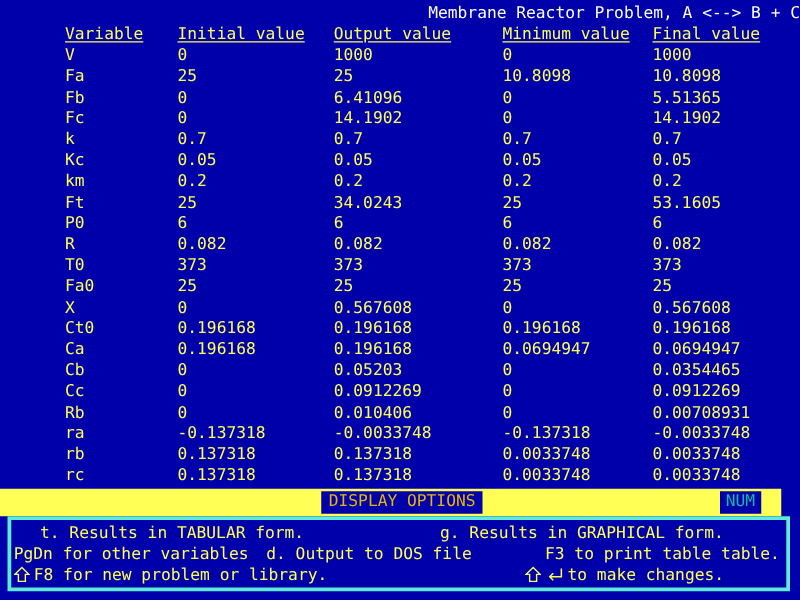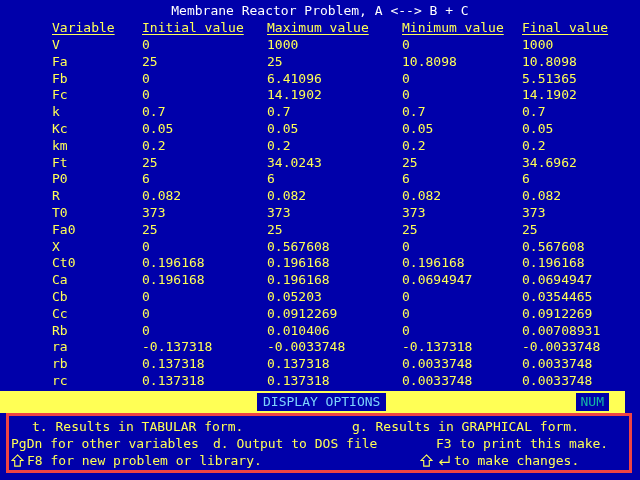--- a/index.html
+++ b/index.html
@@ -2,60 +2,60 @@
 <html><head>
 <meta charset="utf-8">
 <style>
   html,body{margin:0;padding:0;background:#000;}
   .screen{
     position:relative;width:640px;height:480px;overflow:hidden;
     background:#0000AA;
     font-family:"DejaVu Sans Mono","Liberation Mono",monospace;
     font-size:13px;color:#FFFF55;
   }
-  .title{position:absolute;top:3px;left:0;width:100%;text-align:center;color:#FFFFFF;white-space:pre;}
+  .title{position:absolute;top:3px;left:0;width:100%;text-align:right;color:#FFFFFF;white-space:pre;}
   .grid-row{
     display:grid;grid-template-columns:90px 125px 135px 120px 1fr;
     padding-left:52px;height:16.8px;line-height:16.8px;white-space:pre;
   }
   .table-header{position:absolute;top:20px;left:0;width:605px;}
   .table-header span{text-decoration:underline;text-underline-offset:2px;}
   .table-body{position:absolute;top:37px;left:0;width:605px;}
   .statusbar{position:absolute;left:0;top:391px;width:625px;height:22px;background:#FFFF55;}
   .display-options{
     position:absolute;left:257px;top:2px;height:16px;line-height:16px;
-    background:#0000AA;color:#7dd3fc;padding:1px 6px;white-space:pre;
+    background:#0000AA;color:#eab308;padding:1px 6px;white-space:pre;
   }
   .num-badge{
     position:absolute;right:16px;top:2px;height:16px;line-height:16px;
     background:#0000AA;color:#14b8a6;padding:1px 5px;
   }
   .panel{
     position:absolute;left:6px;top:413px;width:620px;height:52px;
-    border:3px solid #ef4444;background:#0000AA;padding-top:2px;
+    border:3px solid #5eead4;background:#0000AA;padding-top:2px;
   }
   .opt-line{position:relative;height:17px;line-height:17px;}
   .seg{position:absolute;white-space:pre;top:0;}
   .l1 .s1{left:23px}  .l1 .s2{left:343px}
   .l2 .s1{left:2px}   .l2 .s2{left:204px} .l2 .s3{left:427px}
   .l3 .s1{left:2px}   .l3 .s2{left:411px}
   .icon{display:inline-block;vertical-align:-2px;margin-right:3px;}
   .icon svg{display:block;}
 </style>
 </head>
 <body>
 
 <div class="screen">
 
   <div class="title">Membrane Reactor Problem, A &lt;--&gt; B + C</div>
 
   <div class="table-header grid-row">
     <span>Variable</span>
     <span>Initial value</span>
-    <span>Maximum value</span>
+    <span>Output value</span>
     <span>Minimum value</span>
     <span>Final value</span>
   </div>
 
   <div class="table-body">
       <div class="grid-row">
       <span>V</span>
       <span>0</span>
       <span>1000</span>
       <span>0</span>
@@ -101,21 +101,21 @@
       <span>0.2</span>
       <span>0.2</span>
       <span>0.2</span>
       <span>0.2</span>
     </div>
       <div class="grid-row">
       <span>Ft</span>
       <span>25</span>
       <span>34.0243</span>
       <span>25</span>
-      <span>34.6962</span>
+      <span>53.1605</span>
     </div>
       <div class="grid-row">
       <span>P0</span>
       <span>6</span>
       <span>6</span>
       <span>6</span>
       <span>6</span>
     </div>
       <div class="grid-row">
       <span>R</span>
@@ -209,21 +209,21 @@
   </div>
 
   <div class="panel">
     <div class="opt-line l1">
       <span class="seg s1">t. Results in TABULAR form.</span>
       <span class="seg s2">g. Results in GRAPHICAL form.</span>
     </div>
     <div class="opt-line l2">
       <span class="seg s1">PgDn for other variables</span>
       <span class="seg s2">d. Output to DOS file</span>
-      <span class="seg s3">F3 to print this make.</span>
+      <span class="seg s3">F3 to print table table.</span>
     </div>
     <div class="opt-line l3">
       <span class="seg s1"><span class="icon"><svg width="13" height="13" viewBox="0 0 14 14">
               <path d="M7 1 L13 7 L10 7 L10 13 L4 13 L4 7 L1 7 Z" fill="none" stroke="#FFFF55" stroke-width="1.2"></path>
             </svg></span><span>F8 for new problem or library.</span></span>
       <span class="seg s2"><span class="icon"><svg width="13" height="13" viewBox="0 0 14 14">
               <path d="M7 1 L13 7 L10 7 L10 13 L4 13 L4 7 L1 7 Z" fill="none" stroke="#FFFF55" stroke-width="1.2"></path>
             </svg></span><span class="icon"><svg width="15" height="13" viewBox="0 0 16 14">
               <path d="M14 2 L14 9 L4 9 M7 6 L4 9 L7 12" fill="none" stroke="#FFFF55" stroke-width="1.3"></path>
             </svg></span><span>to make changes.</span></span>

